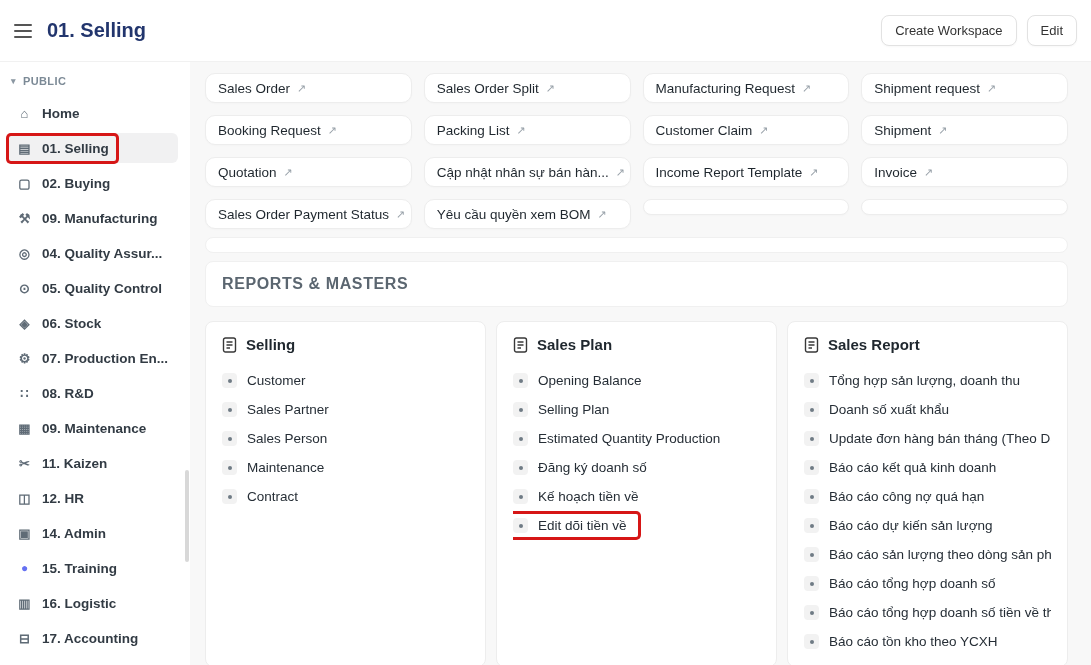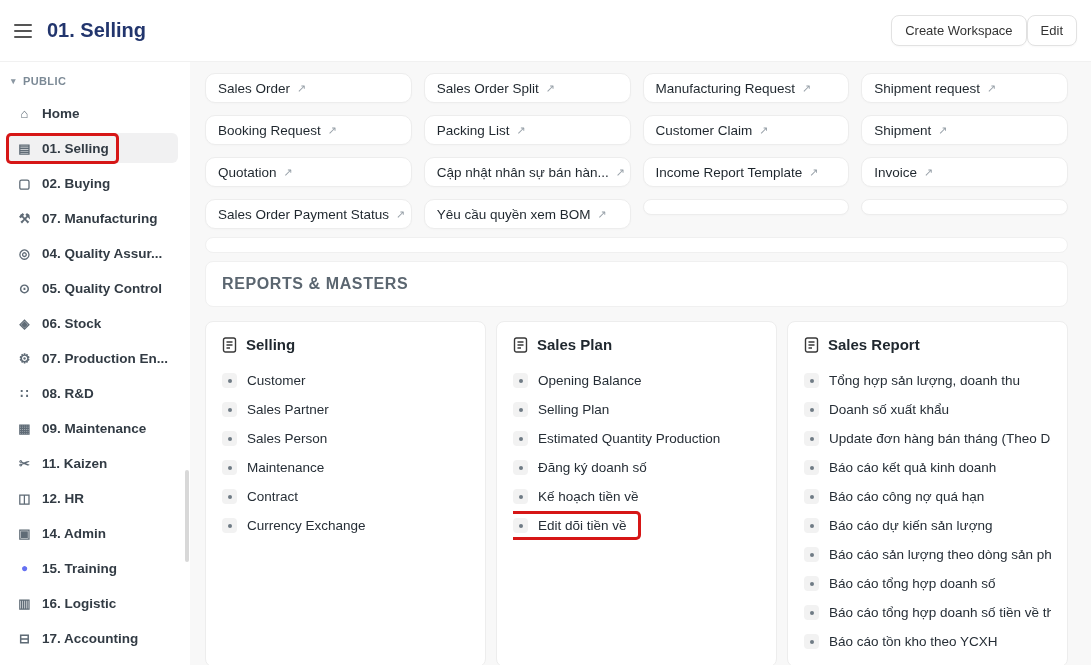--- a/index.html
+++ b/index.html
@@ -13,21 +13,21 @@
 
   
   .header {
     position: absolute; top: 0; left: 0; right: 0; height: 62px;
     background: #fff; border-bottom: 1px solid #f1f1f1;
     display: flex; align-items: center; padding: 0 14px; z-index: 5;
   }
   .hamburger { width: 18px; height: 14px; display: flex; flex-direction: column; justify-content: space-between; cursor: pointer; }
   .hamburger span { display: block; height: 2px; border-radius: 1px; background: #555; }
   .page-title { margin-left: 15px; font-size: 20px; font-weight: bold; color: #22356d; }
-  .header-actions { margin-left: auto; display: flex; }
+  .header-actions { margin-left: auto; display: flex; gap: 10px; }
   .btn {
     background: #fff; border: 1px solid #e2e2e2; border-radius: 8px;
     padding: 7px 13px; font-size: 13px; font-weight: 500; color: #333;
     font-family: "Liberation Sans", sans-serif; cursor: pointer;
     box-shadow: 0 1px 2px rgba(0,0,0,0.03);
   }
 
   
   .sidebar {
     position: absolute; top: 62px; left: 0; bottom: 0; width: 190px;
@@ -132,21 +132,21 @@
       <span class="nav-icon">▤</span>
       <span>01. Selling</span>
     </span>
   </div>
   <div class="nav-item">
     <span class="nav-icon">▢</span>
     <span>02. Buying</span>
   </div>
   <div class="nav-item">
     <span class="nav-icon">⚒</span>
-    <span>07. Manufacturing</span>
+    <span>09. Manufacturing</span>
   </div>
   <div class="nav-item">
     <span class="nav-icon">◎</span>
     <span>04. Quality Assur...</span>
   </div>
   <div class="nav-item">
     <span class="nav-icon">⊙</span>
     <span>05. Quality Control</span>
   </div>
   <div class="nav-item">
@@ -301,26 +301,20 @@
               <span class="bullet"></span>
               <span>Maintenance</span>
             </span>
           </li>
         <li class="link-item">
             <span class="li-inner">
               <span class="bullet"></span>
               <span>Contract</span>
             </span>
           </li>
-        <li class="link-item">
-            <span class="li-inner">
-              <span class="bullet"></span>
-              <span>Currency Exchange</span>
-            </span>
-          </li>
       </ul>
     </div>
 
     <div class="card">
       <div class="card-header">
         <span class="file-icon">
           <svg width="15" height="16" viewBox="0 0 15 16">
               <rect x="1.5" y="1" width="12" height="14" rx="2" fill="none" stroke="#383838" stroke-width="1.4"></rect>
               <line x1="4.5" y1="5" x2="10.5" y2="5" stroke="#383838" stroke-width="1.4"></line>
               <line x1="4.5" y1="8" x2="10.5" y2="8" stroke="#383838" stroke-width="1.4"></line>

